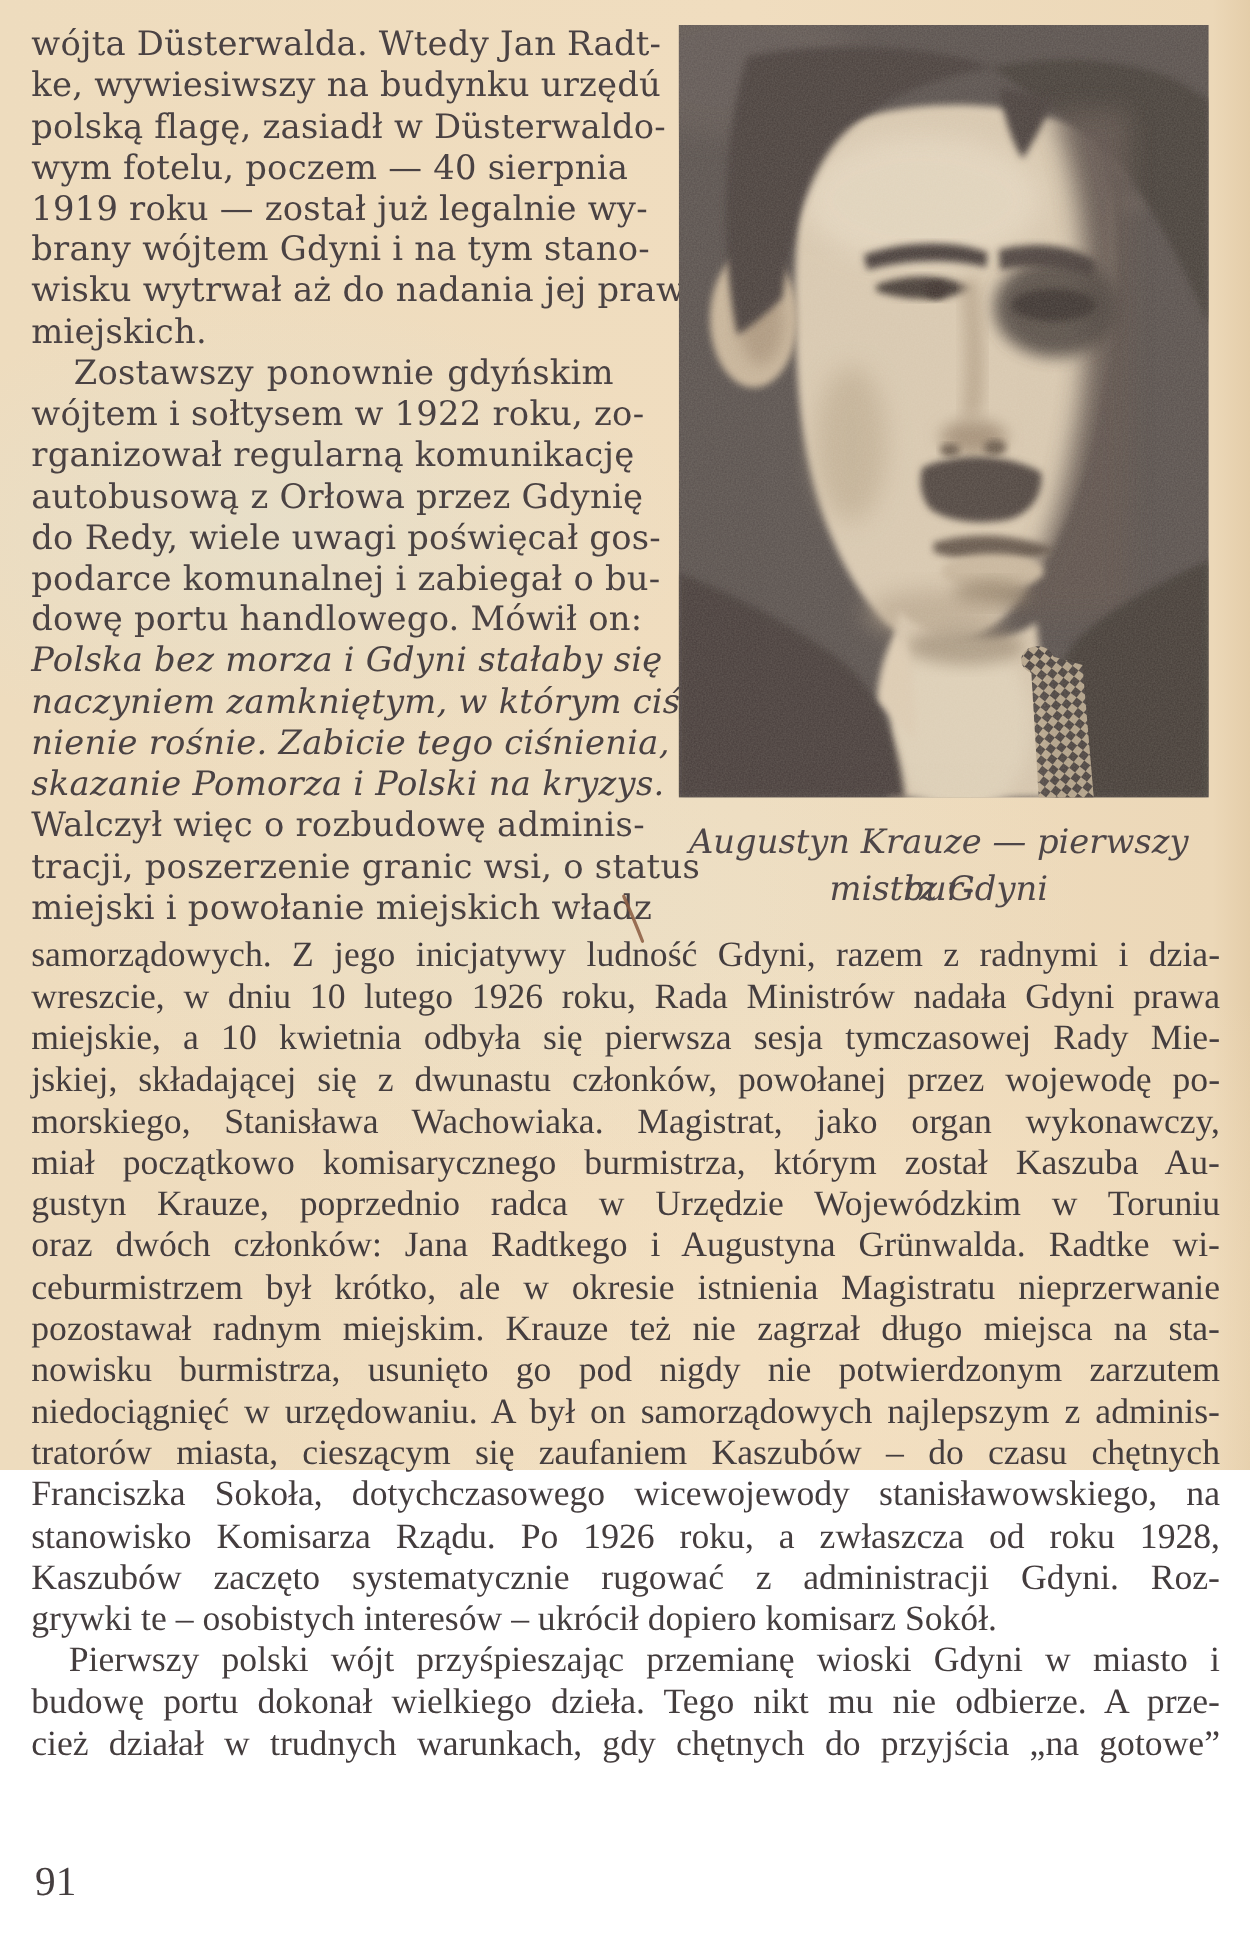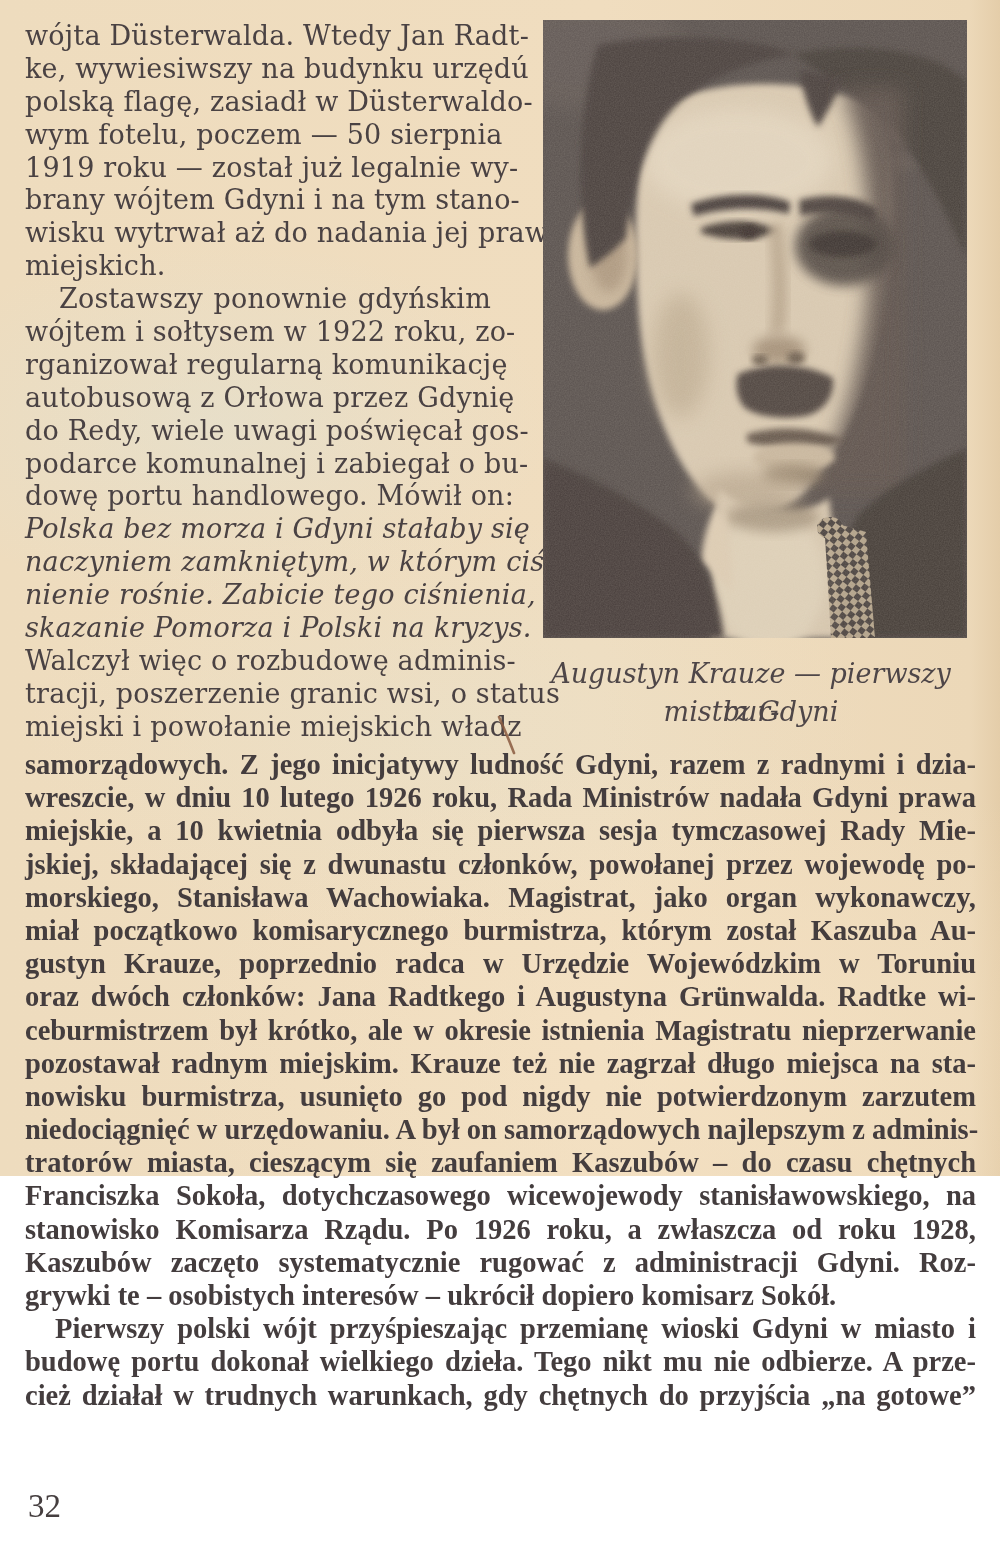--- a/index.html
+++ b/index.html
@@ -26,41 +26,41 @@
   .line.indent{text-indent:34px;}
   
   .photo{position:absolute;left:543px;top:20px;width:424px;height:618px;margin:0;}
   .photo svg{display:block;width:100%;height:100%;}
   
   .caption{position:absolute;left:520px;top:655px;width:462px;
            font-size:27px;font-style:italic;color:#4e4648;}
   .caption .line{height:38px;line-height:38px;text-align-last:center;}
   
   .body-text{position:absolute;left:25px;top:748px;width:951px;
-             font-family:"Liberation Serif", serif;font-size:28.5px;color:#443d3e;font-weight:bold;}
+             font-family:"Liberation Serif", serif;font-size:28.5px;color:#443d3e;}
   .body-text .line{height:33.2px;line-height:33.2px;white-space:nowrap;
                    text-align:justify;text-align-last:justify;}
   .body-text .line.flush{text-align-last:left;}
   .body-text .line.indent{text-indent:30px;}
   
   .page-number{position:absolute;left:28px;top:1488px;font-size:33px;color:#453e3f;
                font-family:"Liberation Serif", serif;}
   
   .pen-mark{position:absolute;left:494px;top:714px;width:26px;height:42px;pointer-events:none;}
 </style>
 </head>
 <body>
 
 <div class="page">
 
   <div class="left-column">
       <div class="line">wójta Düsterwalda. Wtedy Jan Radt-</div>
       <div class="line">ke, wywiesiwszy na budynku urzędú</div>
       <div class="line">polską flagę, zasiadł w Düsterwaldo-</div>
-      <div class="line">wym fotelu, poczem — 50 sierpnia</div>
+      <div class="line">wym fotelu, poczem — 40 sierpnia</div>
       <div class="line">1919 roku — został już legalnie wy-</div>
       <div class="line">brany wójtem Gdyni i na tym stano-</div>
       <div class="line">wisku wytrwał aż do nadania jej praw</div>
       <div class="line flush">miejskich.</div>
       <div class="line indent">Zostawszy ponownie gdyńskim</div>
       <div class="line">wójtem i sołtysem w 1922 roku, zo-</div>
       <div class="line">rganizował regularną komunikację</div>
       <div class="line">autobusową z Orłowa przez Gdynię</div>
       <div class="line">do Redy, wiele uwagi poświęcał gos-</div>
       <div class="line">podarce komunalnej i zabiegał o bu-</div>
@@ -186,14 +186,14 @@
       <div class="line">tratorów miasta, cieszącym się zaufaniem Kaszubów – do czasu chętnych</div>
       <div class="line">Franciszka Sokoła, dotychczasowego wicewojewody stanisławowskiego, na</div>
       <div class="line">stanowisko Komisarza Rządu. Po 1926 roku, a zwłaszcza od roku 1928,</div>
       <div class="line">Kaszubów zaczęto systematycznie rugować z administracji Gdyni. Roz-</div>
       <div class="line flush">grywki te – osobistych interesów – ukrócił dopiero komisarz Sokół.</div>
       <div class="line indent">Pierwszy polski wójt przyśpieszając przemianę wioski Gdyni w miasto i</div>
       <div class="line">budowę portu dokonał wielkiego dzieła. Tego nikt mu nie odbierze. A prze-</div>
       <div class="line">cież działał w trudnych warunkach, gdy chętnych do przyjścia „na gotowe”</div>
     </div>
 
-  <div class="page-number">32</div>
+  <div class="page-number">91</div>
 </div>
 
 </body></html>

